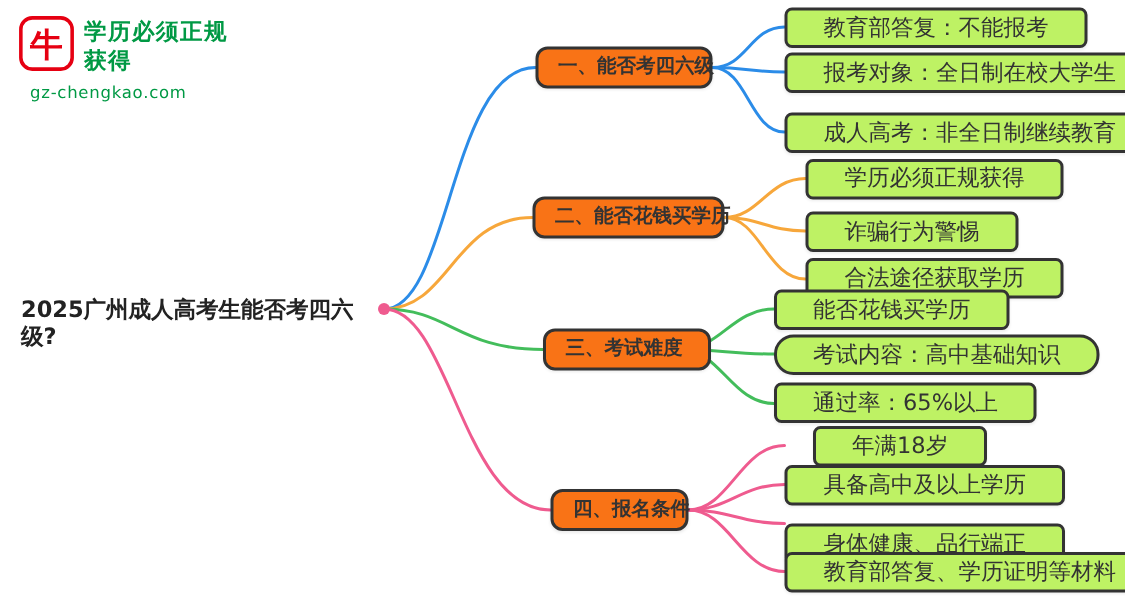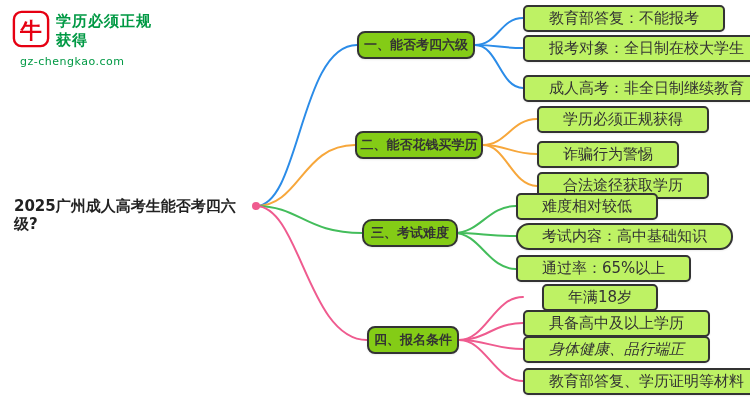--- a/index.html
+++ b/index.html
@@ -13,23 +13,23 @@
   
   .s0{stroke:#2B8CE8}.s1{stroke:#F7A73B}.s2{stroke:#43BD5B}.s3{stroke:#EF5B8F}
   .b0{border-color:#2B8CE8}.b1{border-color:#F7A73B}.b2{border-color:#43BD5B}.b3{border-color:#EF5B8F}
 
   .root{
     position:absolute;left:14px;top:197px;width:244px;
     font-size:15px;font-weight:600;color:#222;line-height:18px;
   }
   .branch{
     position:absolute;box-sizing:border-box;height:28px;
-    background:#84cc16;border:2px solid;border-radius:8px;
+    background:#f97316;border:2px solid;border-radius:8px;
     font-size:13px;font-weight:600;color:#333;line-height:18px;
-    padding:3px 0;text-align:center;
+    padding:3px 13px;text-align:left;
     box-shadow:0 1px 2px rgba(0,0,0,.08);
     white-space:nowrap;
   }
   .leaf{
     position:absolute;box-sizing:border-box;height:27px;
     background:#bef264;border:2px solid;border-radius:5px;
     font-size:15px;color:#333;line-height:17px;
     padding:3px 24px;white-space:nowrap;
     box-shadow:0 1px 2px rgba(0,0,0,.07);
   }
@@ -80,33 +80,33 @@
       </span>
       <span class="logo-brand">学历必须正规获得</span>
     </div>
     <div class="logo-domain">gz-chengkao.com</div>
   </div>
 
   <div class="root">2025广州成人高考生能否考四六级?</div>
 
   <div class="branch b0" style="left:357px;top:31px;width:118px;">一、能否考四六级</div>
   <div class="branch b1" style="left:355px;top:131px;width:128px;">二、能否花钱买学历</div>
-  <div class="branch b2" style="left:362px;top:219px;width:96px;border-radius:10px;">三、考试难度</div>
+  <div class="branch b2" style="left:362px;top:219px;width:112px;">三、考试难度</div>
   <div class="branch b3" style="left:367px;top:326px;width:92px;">四、报名条件</div>
 
   <div class="leaf b0" style="left:523px;top:5px;">教育部答复：不能报考</div>
   <div class="leaf b0" style="left:523px;top:75px;">成人高考：非全日制继续教育</div>
   <div class="leaf b0" style="left:523px;top:35px;">报考对象：全日制在校大学生</div>
 
   <div class="leaf b1" style="left:537px;top:106px;font-family:Liberation Serif, serif;">学历必须正规获得</div>
   <div class="leaf b1" style="left:537px;top:141px;">诈骗行为警惕</div>
   <div class="leaf b1" style="left:537px;top:172px;">合法途径获取学历</div>
 
-  <div class="leaf b2" style="left:516px;top:193px;">难度相对较低</div>
+  <div class="leaf b2" style="left:516px;top:193px;">能否花钱买学历</div>
   <div class="leaf b2" style="left:516px;top:223px;border-radius:13px;">考试内容：高中基础知识</div>
   <div class="leaf b2" style="left:516px;top:255px;">通过率：65%以上</div>
 
   <div class="leaf b3" style="left:523px;top:284px;margin-left:19px;">年满18岁</div>
   <div class="leaf b3" style="left:523px;top:310px;">具备高中及以上学历</div>
-  <div class="leaf b3" style="left:523px;top:336px;font-style:italic;">身体健康、品行端正</div>
+  <div class="leaf b3" style="left:523px;top:349px;">身体健康、品行端正</div>
   <div class="leaf b3" style="left:523px;top:368px;">教育部答复、学历证明等材料</div>
 
 </div>
 
 </body></html>

